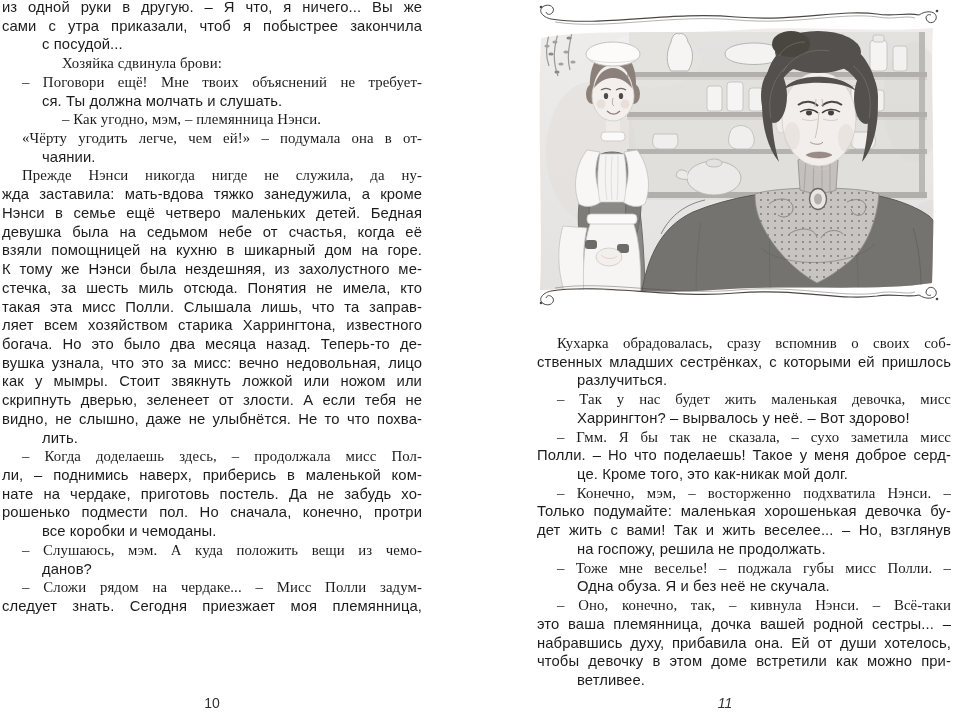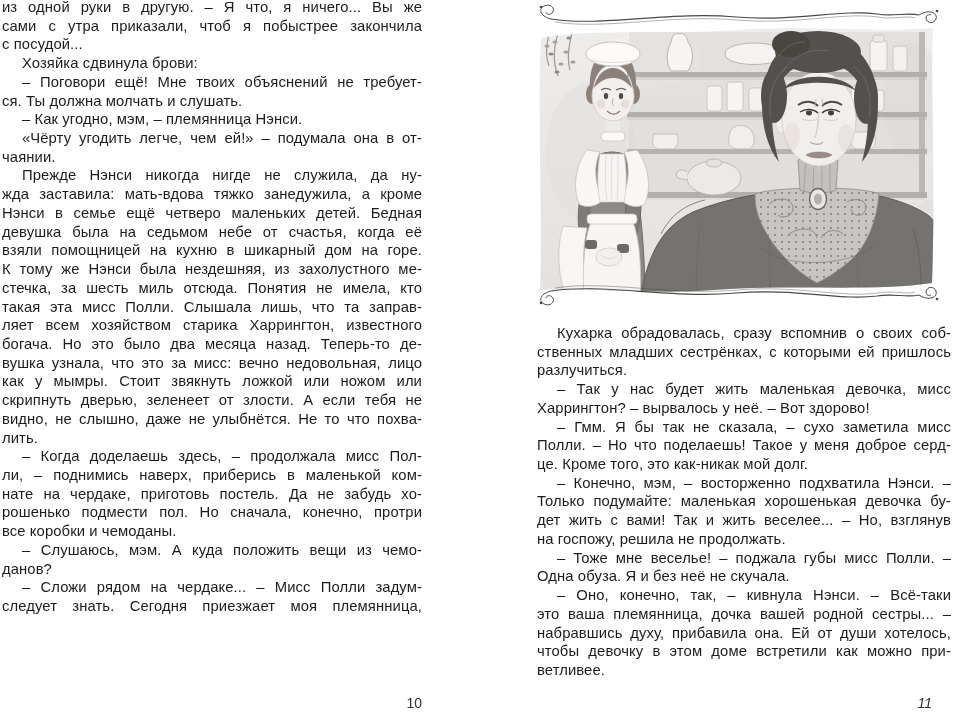--- a/index.html
+++ b/index.html
@@ -6,27 +6,27 @@
   html,body { width:965px; height:713px; background:#ffffff; }
   body { font-family:"Liberation Sans","DejaVu Sans",sans-serif; overflow:hidden; }
   .spread { position:relative; width:909px; height:713px; background:#ffffff; }
 
   .text-col { position:absolute; color:#1c1c1c; font-size:14.8px; letter-spacing:0.1px; }
   .text-col .ln {
     height:18.72px; line-height:18.72px;
     text-align:justify; text-align-last:justify; text-justify:inter-word;
     white-space:normal;
   }
-  .text-col .ln.end { text-align-last:left; }
-  .text-col .ln.ind { text-indent:20px; }
+  .text-col .ln.end { text-align-last:left;margin-left:40px; }
+  .text-col .ln.ind { text-indent:20px;font-family:Liberation Serif, serif; }
 
   #left-col  { left:2px;   top:-2px;  width:420px; }
-  #right-col { left:537px; top:324px; width:414px; }
-
-  .page-number { position:absolute; top:696px; font-size:14px; line-height:14px; color:#303030; text-align:right; }
+  #right-col { left:537px; top:334px; width:414px; }
+
+  .page-number { position:absolute; top:696px; font-size:14px; line-height:14px; color:#303030; text-align:center; }
   #pn-left  { left:2px;   width:420px; }
   #pn-right { left:518px; width:414px;font-style:italic; }
 
   .illustration { position:absolute; left:521px; top:2px; width:432px; height:308px; }
 </style>
 </head>
 <body>
 
 <div class="spread">
 
@@ -42,21 +42,21 @@
       <div class="ln ind">«Чёрту угодить легче, чем ей!» – подумала она в от-</div>
       <div class="ln end">чаянии.</div>
       <div class="ln ind">Прежде Нэнси никогда нигде не служила, да ну-</div>
       <div class="ln">жда заставила: мать-вдова тяжко занедужила, а кроме</div>
       <div class="ln">Нэнси в семье ещё четверо маленьких детей. Бедная</div>
       <div class="ln">девушка была на седьмом небе от счастья, когда её</div>
       <div class="ln">взяли помощницей на кухню в шикарный дом на горе.</div>
       <div class="ln">К тому же Нэнси была нездешняя, из захолустного ме-</div>
       <div class="ln">стечка, за шесть миль отсюда. Понятия не имела, кто</div>
       <div class="ln">такая эта мисс Полли. Слышала лишь, что та заправ-</div>
-      <div class="ln">ляет всем хозяйством старика Харрингтон, известного</div>
+      <div class="ln">ляет всем хозяйством старика Харрингтона, известного</div>
       <div class="ln">богача. Но это было два месяца назад. Теперь-то де-</div>
       <div class="ln">вушка узнала, что это за мисс: вечно недовольная, лицо</div>
       <div class="ln">как у мымры. Стоит звякнуть ложкой или ножом или</div>
       <div class="ln">скрипнуть дверью, зеленеет от злости. А если тебя не</div>
       <div class="ln">видно, не слышно, даже не улыбнётся. Не то что похва-</div>
       <div class="ln end">лить.</div>
       <div class="ln ind">– Когда доделаешь здесь, – продолжала мисс Пол-</div>
       <div class="ln">ли, – поднимись наверх, приберись в маленькой ком-</div>
       <div class="ln">нате на чердаке, приготовь постель. Да не забудь хо-</div>
       <div class="ln">рошенько подмести пол. Но сначала, конечно, протри</div>

